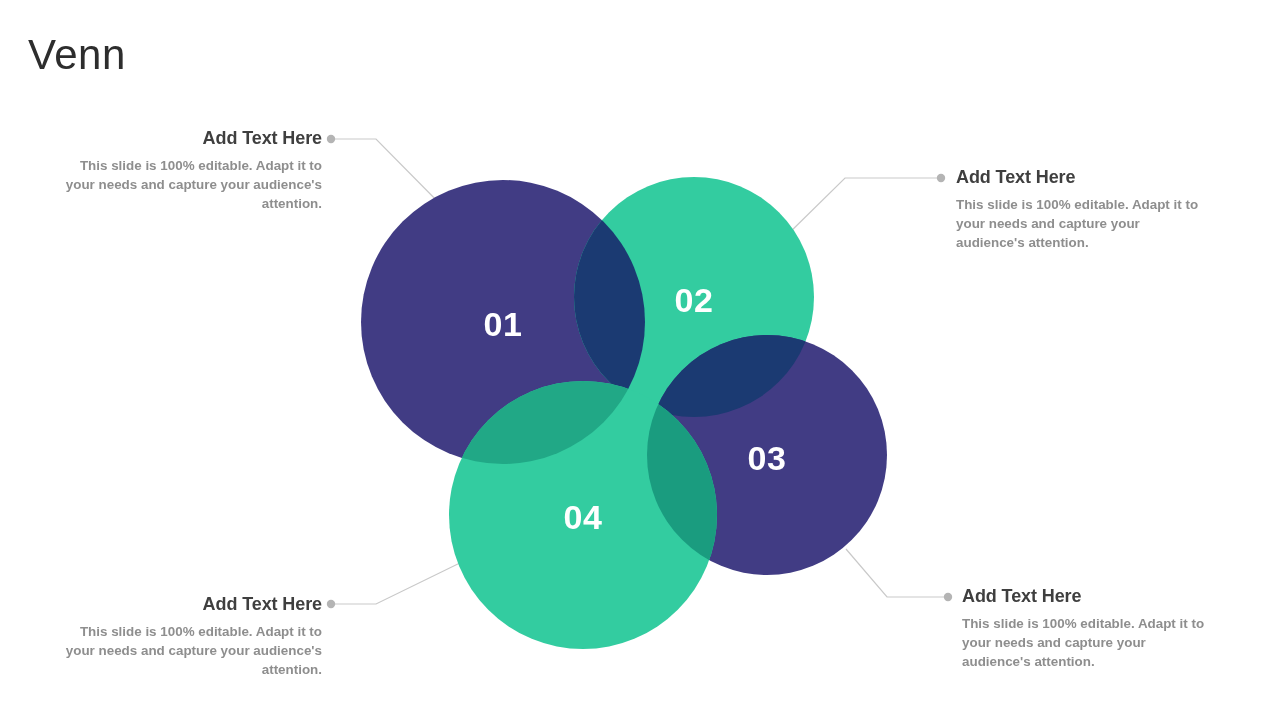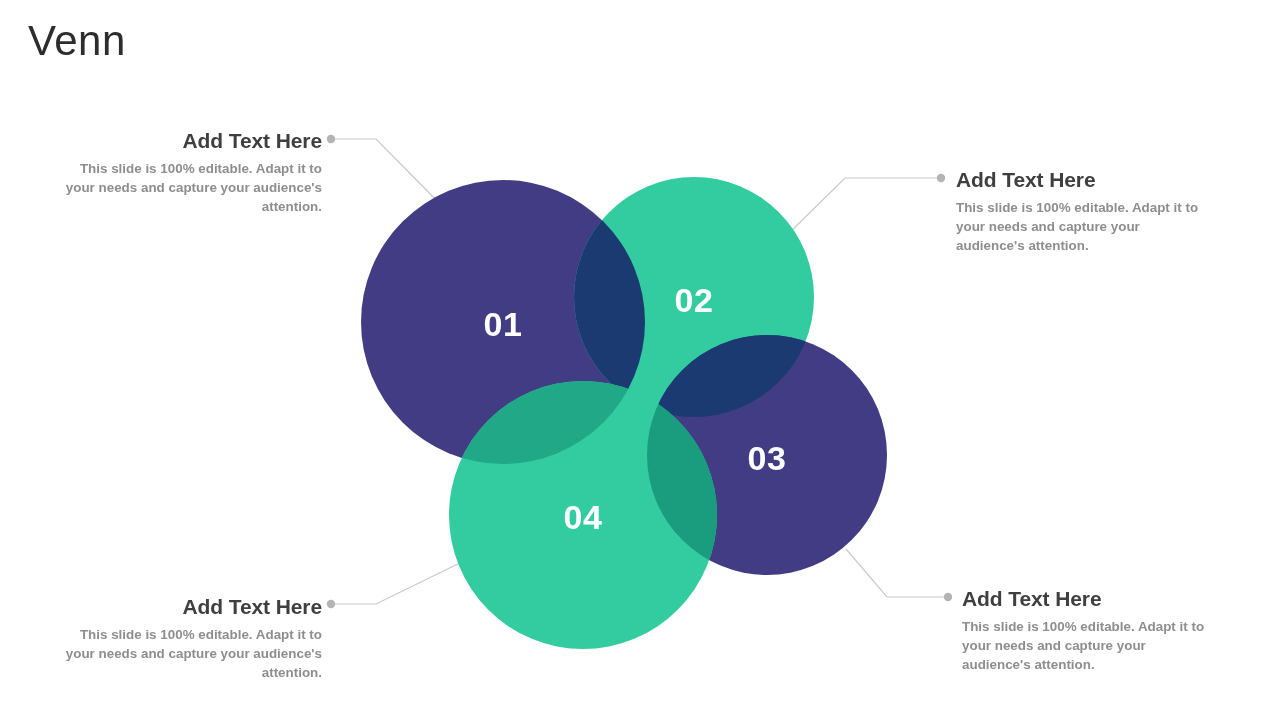--- a/index.html
+++ b/index.html
@@ -22,21 +22,21 @@
     top: 0;
     width: 1280px;
     height: 720px;
     background: #ffffff;
   }
 
   
   #page-title {
     position: absolute;
     left: 28px;
-    top: 20px;
+    top: 34px;
     font-size: 42px;
     font-weight: 300;
     letter-spacing: 0.5px;
     color: #2d2d2d;
     line-height: 1;
     white-space: nowrap;
   }
 
   
   #venn-diagram {
@@ -46,21 +46,21 @@
     width: 1280px;
     height: 720px;
   }
 
   
   .callout {
     position: absolute;
     width: 260px;
   }
   .callout-title {
-    font-size: 21px;
+    font-size: 18px;
     font-weight: bold;
     color: #3f3f3f;
     letter-spacing: -0.1px;
     line-height: 1.2;
     margin: 0 0 6px 0;
     white-space: nowrap;
   }
   .callout-body {
     font-size: 13.4px;
     font-weight: 700;

